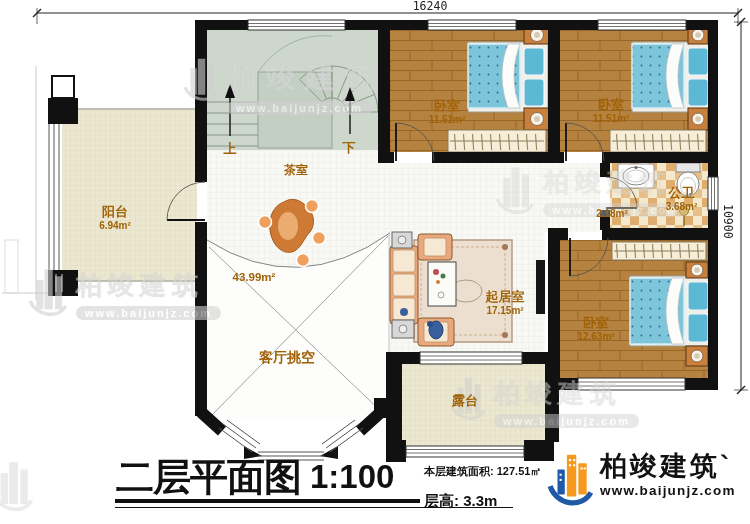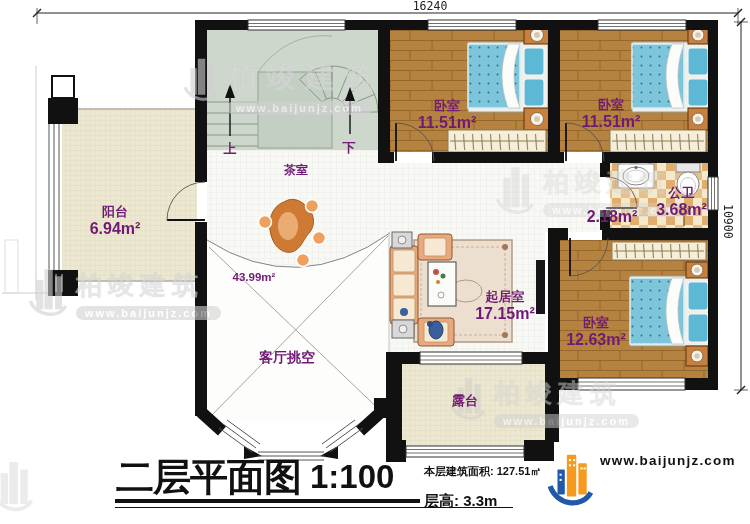--- a/index.html
+++ b/index.html
@@ -1,22 +1,22 @@
 <!DOCTYPE html>
 <html><head>
 <meta charset="utf-8">
 <style>
   html,body{margin:0;padding:0;background:#fff;}
   #canvas{position:relative;width:750px;height:524px;background:#fff;overflow:hidden;
           font-family:"Liberation Sans","DejaVu Sans",sans-serif;color:#111;}
   #plan-svg{position:absolute;left:0;top:0;z-index:1;}
   .lbl{position:absolute;z-index:3;transform:translateX(-50%);text-align:center;
-       line-height:1.12;white-space:nowrap;color:#701a75;}
+       line-height:1.12;white-space:nowrap;color:#a16207;}
   .rname{font-size:13px;font-weight:bold;display:block;}
-  .rarea{font-size:16px;font-weight:bold;display:block;}
+  .rarea{font-size:10px;font-weight:bold;display:block;}
   .dim{font-family:"DejaVu Sans Mono","Liberation Mono",monospace;font-size:11.5px;color:#222;}
   #dim-right{transform:rotate(90deg);transform-origin:0 0;}
   
   .wm{position:absolute;z-index:2;display:flex;align-items:flex-start;opacity:.6;pointer-events:none;}
   .wm-icon{flex:0 0 auto;color:#cfcfcf;}
   .wm-body{margin-left:8px;}
   .wm-title{font-size:30px;font-weight:bold;letter-spacing:9px;color:#d7d7d7;
             text-shadow:0 0 1px #bfbfbf;}
   .wm-url{display:inline-block;background:#d2d2d2;color:#fff;font-size:11px;font-weight:bold;
           letter-spacing:2px;padding:1px 9px;border-radius:8px;margin-top:3px;}
@@ -541,17 +541,18 @@
       <rect x="22" y="11" width="2" height="2"></rect>
           <rect x="26" y="11" width="2" height="2"></rect>
       <rect x="33" y="14" width="2" height="2"></rect>
           <rect x="36" y="14" width="2" height="2"></rect>
       <rect x="13" y="20" width="2" height="2"></rect>
           <rect x="13" y="25" width="2" height="2"></rect>
     </g>
     <path d="M4,32 C10,50 34,54 43,38" stroke="#2059a8" stroke-width="5" fill="none"></path>
   </svg>
   <div id="brand-text">
+    <div id="brand-name"><span>柏竣建筑</span><span>`</span></div>
     <div id="brand-url">www.baijunjz.com</div>
   </div>
 </div>
 
 </div>
 
 </body></html>

